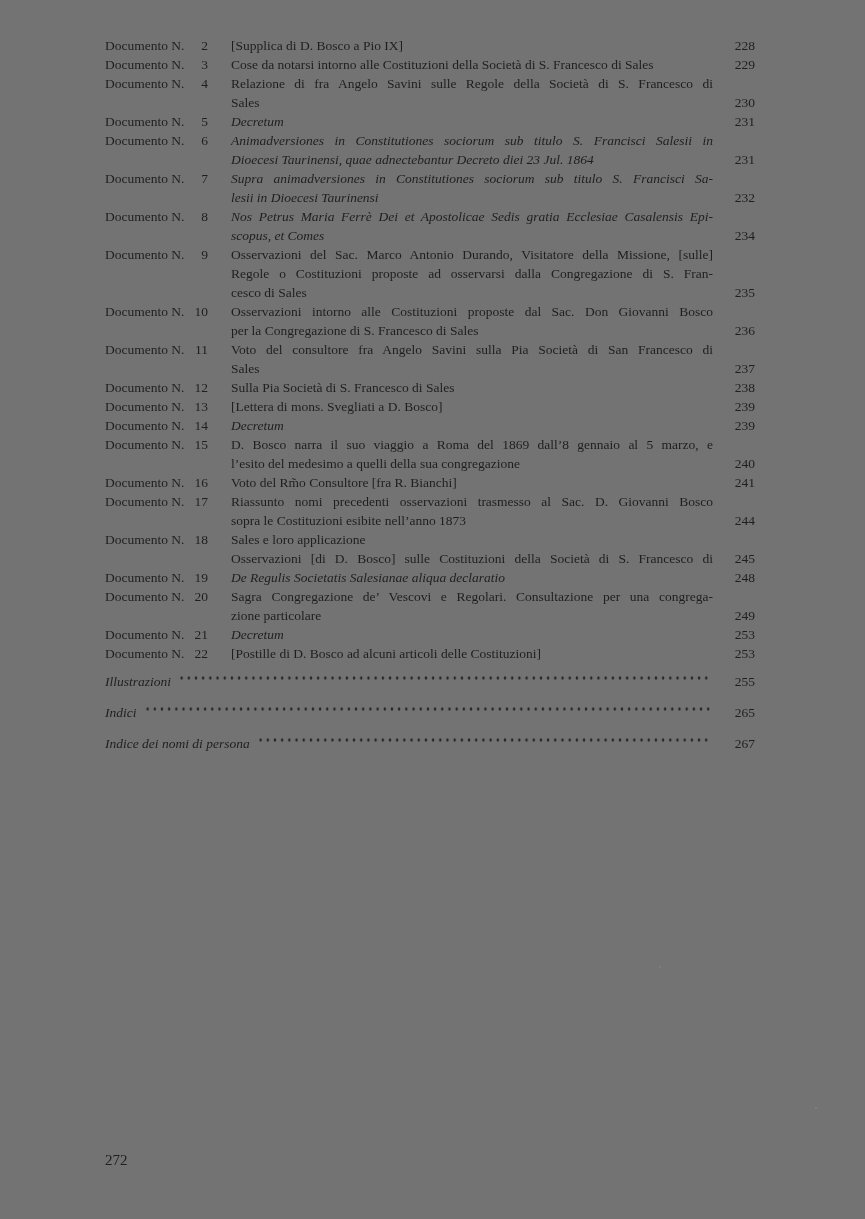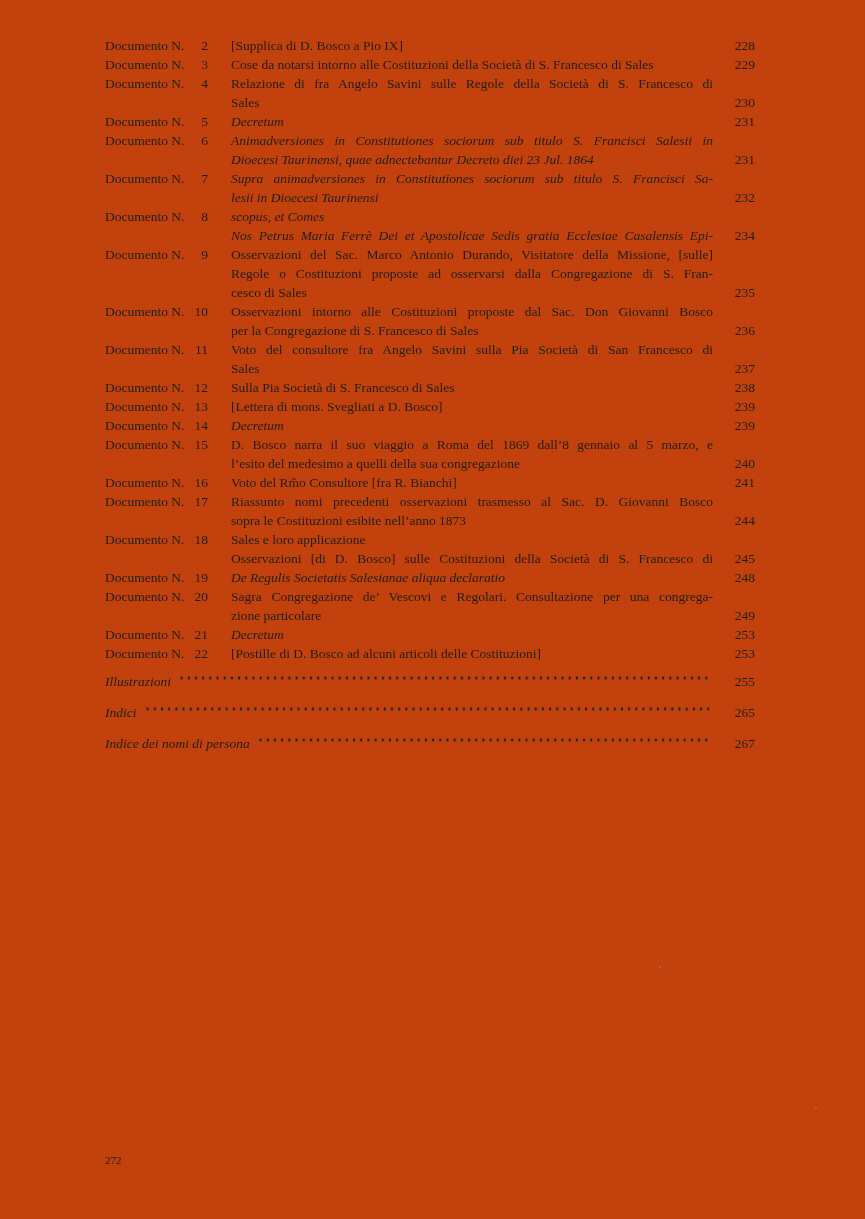--- a/index.html
+++ b/index.html
@@ -4,21 +4,21 @@
 <style>
   html, body {
     margin: 0;
     padding: 0;
     background: #e9e9e9;
   }
   .page {
     position: relative;
     width: 865px;
     height: 1219px;
-    background: #c2410c;
+    background: #737373;
     font-family: "Liberation Serif", serif;
     color: #1f1f1f;
     overflow: hidden;
   }
   .scan-texture {
     position: absolute;
     inset: 0;
     background: repeating-linear-gradient(90deg, rgba(0,0,0,0.012) 0 1px, transparent 1px 24px);
     pointer-events: none;
   }
@@ -66,21 +66,21 @@
     align-items: end;
   }
   .fentry.first { margin-top: 9px; }
   .ftitle-line { display: flex; font-style: italic; min-width: 0; }
   .ftitle-line .text { white-space: nowrap; }
   .fpage { text-align: right; }
   .folio {
     position: absolute;
     left: 105px;
     top: 1151px;
-    font-size: 11px;
+    font-size: 15px;
     line-height: 19px;
   }
   .speck {
     position: absolute;
     width: 2px;
     height: 2px;
     border-radius: 50%;
     background: #8a8a8a;
     opacity: 0.7;
   }
@@ -161,25 +161,25 @@
               <span class="text">lesii in Dioecesi Taurinensi</span>
               <span class="leader"></span>
             </div>
           </div>
           <div class="col-page">232</div>
         </div>
         <div class="entry italic">
           <div class="col-label">Documento N.</div>
           <div class="col-num">8</div>
           <div class="col-title">
+            <div class="tline justify">Nos Petrus Maria Ferrè Dei et Apostolicae Sedis gratia Ecclesiae Casalensis Epi-</div>
             <div class="tline last">
               <span class="text">scopus, et Comes</span>
               <span class="leader"></span>
             </div>
-            <div class="tline justify">Nos Petrus Maria Ferrè Dei et Apostolicae Sedis gratia Ecclesiae Casalensis Epi-</div>
           </div>
           <div class="col-page">234</div>
         </div>
         <div class="entry">
           <div class="col-label">Documento N.</div>
           <div class="col-num">9</div>
           <div class="col-title">
             <div class="tline justify">Osservazioni del Sac. Marco Antonio Durando, Visitatore della Missione, [sulle]</div>
             <div class="tline justify">Regole o Costituzioni proposte ad osservarsi dalla Congregazione di S. Fran-</div>
             <div class="tline last">

